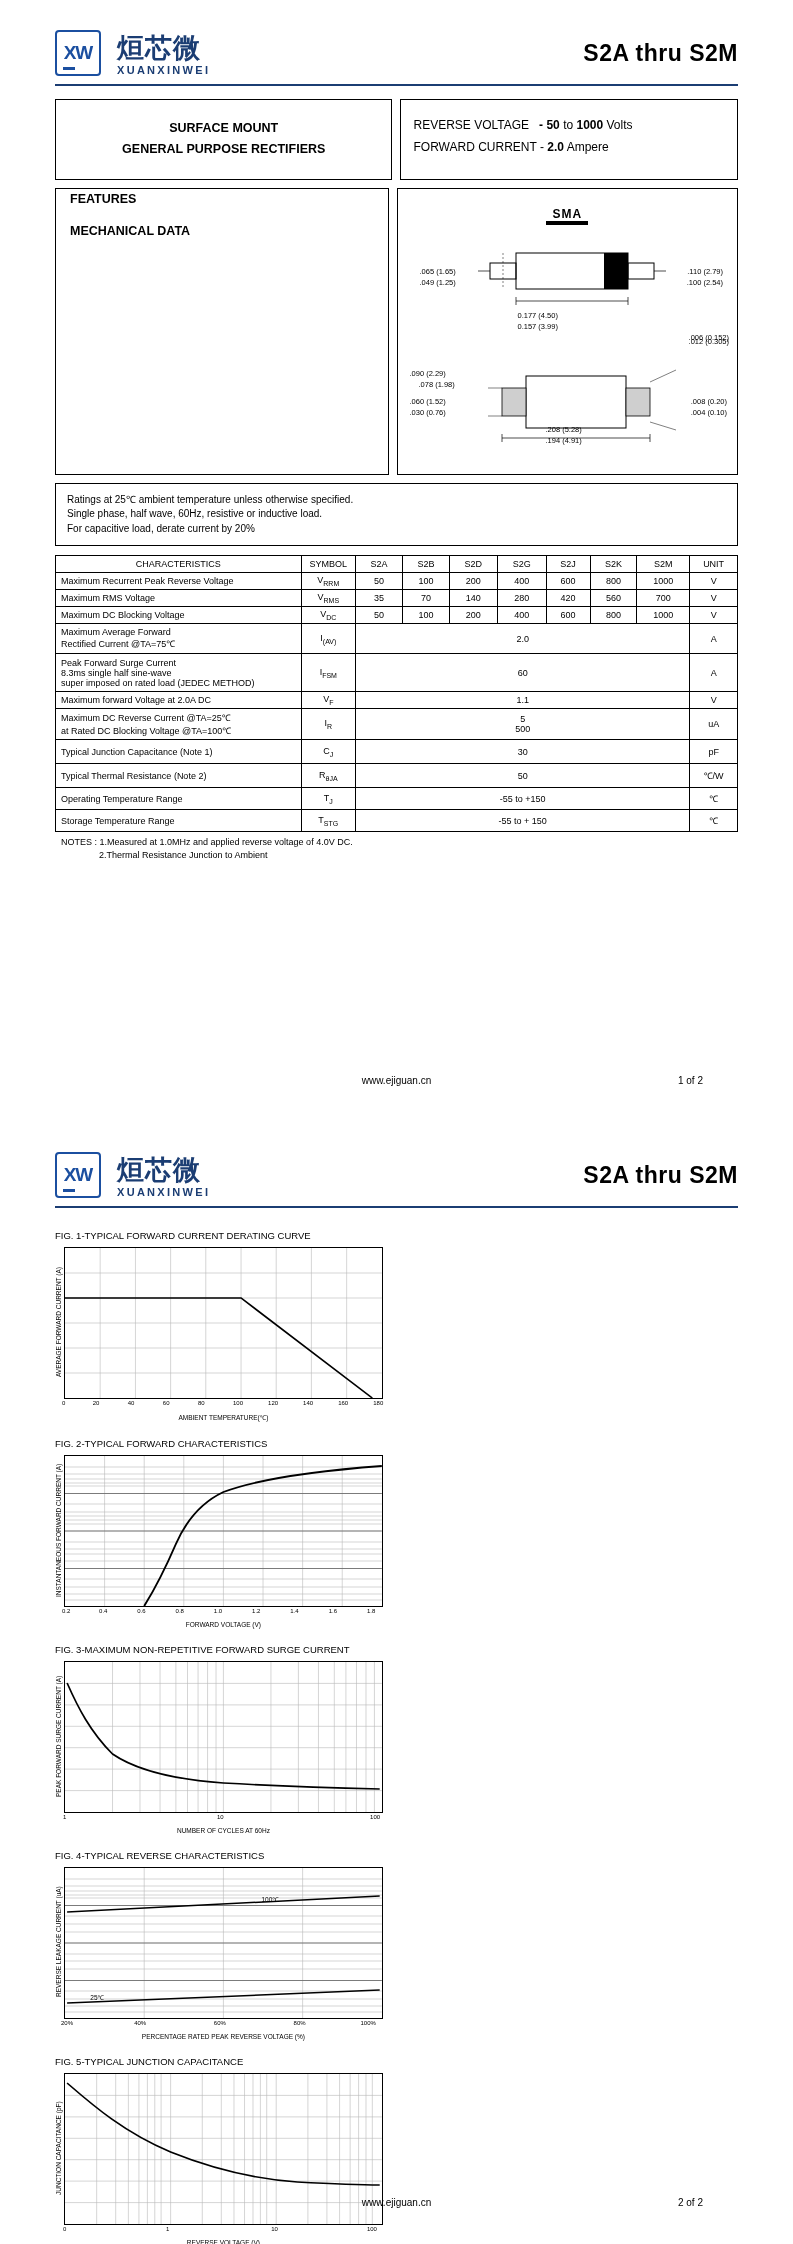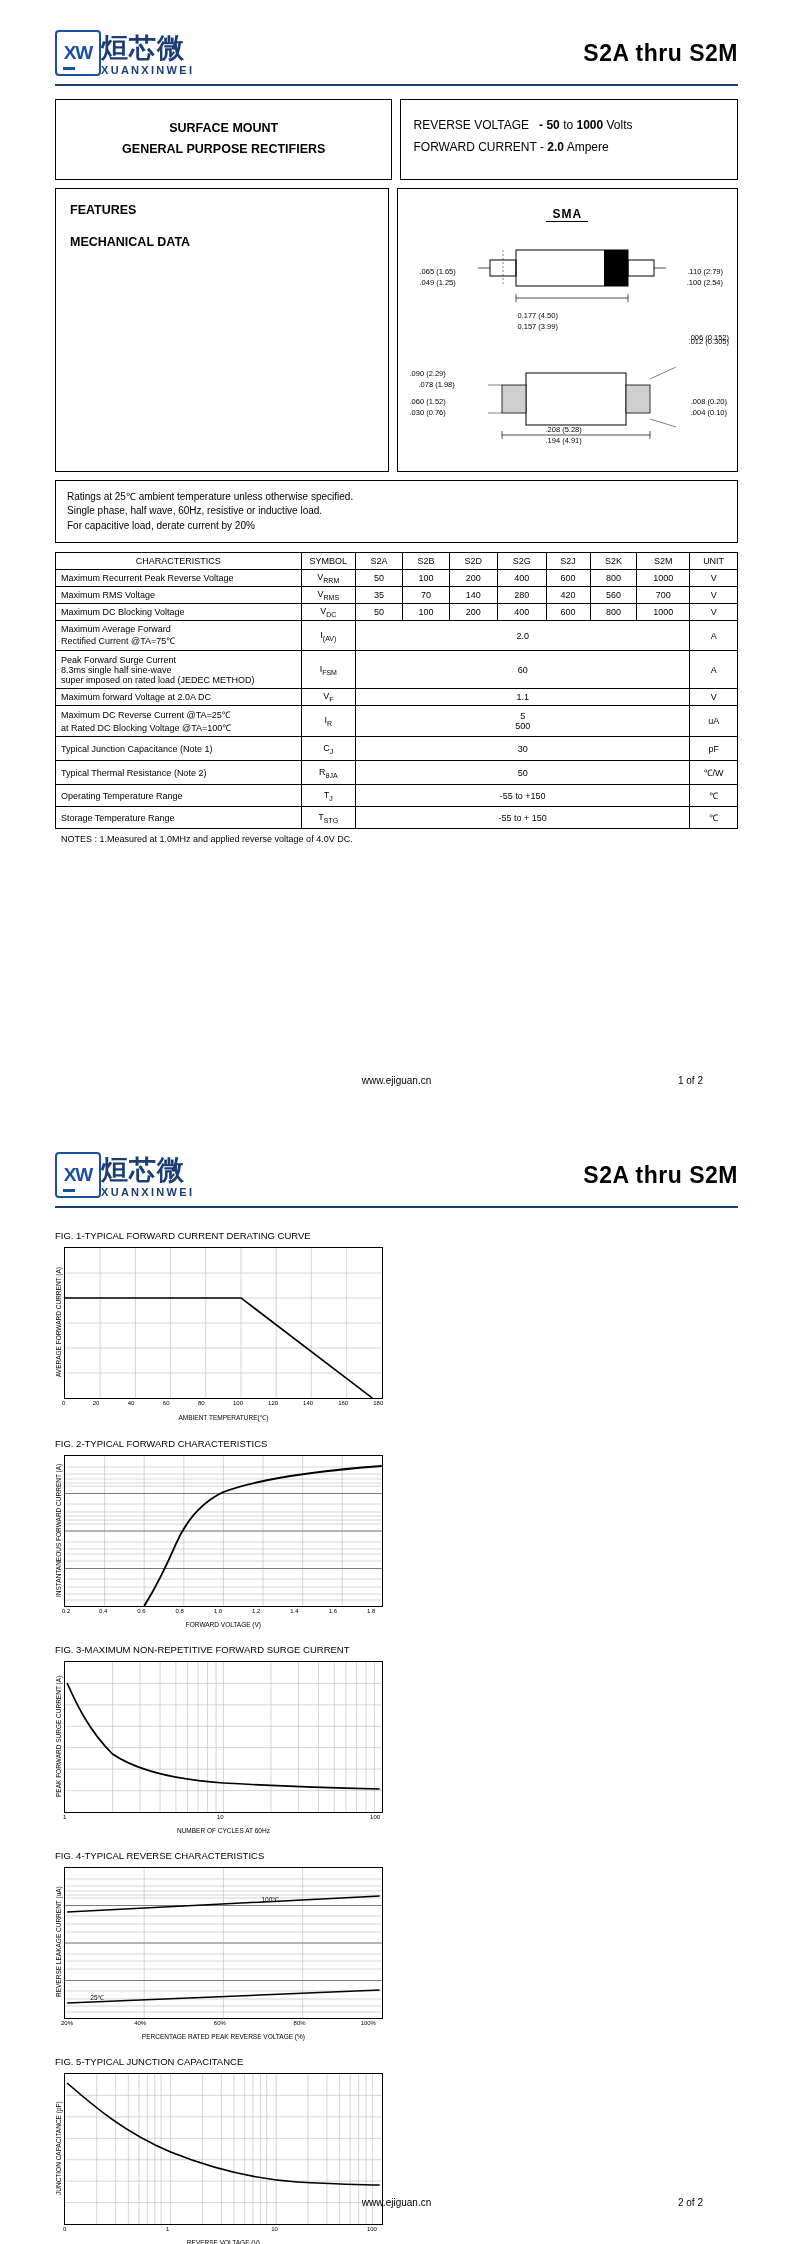--- a/index.html
+++ b/index.html
@@ -39,21 +39,21 @@
     letter-spacing: -1px;
     position: relative;
   }
   .logo-mark::after{
     content:"";
     position:absolute;
     left:6px; bottom:4px;
     width:12px; height:0;
     border-top:3px solid #1b4fa0;
   }
-  .logo-text { margin-left: 0; line-height: 1; }
+  .logo-text { margin-left: 16px; line-height: 1; }
   .logo-cn {
     font-size: 27px; font-weight: bold; color: #1b3d73;
     font-family: "DejaVu Sans", sans-serif; letter-spacing: 1px;
   }
   .logo-en {
     font-size: 11px; color: #1b3d73; letter-spacing: 2.3px; margin-top: 4px;
     font-weight: bold;
   }
   .doc-title { font-size: 23px; font-weight: bold; letter-spacing: .5px; }
   .rule { border-top: 2px solid #1b3d73; margin-top: 2px; }
@@ -72,32 +72,32 @@
   .box-right {
     width: 50%;
     padding: 14px 12px;
     font-size: 12px;
     line-height: 1.85;
   }
   .box-right b { font-weight: bold; }
 
   
   .mid-row { display: flex; gap: 8px; margin-top: 8px; }
-  .features { width: 50%; padding: 14px 14px 16px 14px; font-size: 11px; }
+  .features { width: 50%; padding: 3px 14px 16px 14px; font-size: 11px; }
   .features h3 { font-size: 12.5px; margin: 0 0 8px 0; }
   .features ul { margin: 0 0 0 4px; padding: 0; list-style: none; }
   .features li { margin-bottom: 5px; padding-left: 10px; position: relative; line-height: 1.3; }
   .features li::before {
     content: "\2022"; position: absolute; left: 0; top: -1px; font-size: 10px;
   }
   .features .mech { margin-top: 18px; }
   .drawing { width: 50%; position: relative; padding: 10px; }
   .sma-label {
     text-align: center; font-size: 12px; font-weight: bold;
-    border-bottom: 1px solid #000000; width: 42px; margin: 8px auto 4px auto;
+    border-bottom: 4px solid #000000; width: 42px; margin: 8px auto 4px auto;
     letter-spacing: 1px;
   }
   .dim { font-size: 7.5px; position: absolute; white-space: nowrap; }
 
   
   .ratings { border: 1px solid #000; margin-top: 8px; padding: 9px 11px; }
   .ratings h3 { margin: 0 0 3px 0; font-size: 12px; }
   .ratings p { margin: 0; font-size: 10px; line-height: 1.45; }
 
   
@@ -339,20 +339,21 @@
           <td class="left" style="height:22px;">Storage Temperature Range</td>
           <td><span>T</span><span class="sub">STG</span></td>
           <td colspan="7">-55 to + 150</td>
           <td>℃</td>
         </tr>
       </tbody>
     </table>
 
     <div class="notes">
       <div>NOTES : 1.Measured at 1.0MHz and applied reverse voltage of 4.0V DC.</div>
+      <div style="padding-left:38px;">2.Thermal Resistance Junction to Ambient</div>
     </div>
   </div>
 
   <div class="footer">
     <span class="site">www.ejiguan.cn</span>
     <span class="pg">1 of 2</span>
   </div>
 </div>
 
 <div class="page page2">

